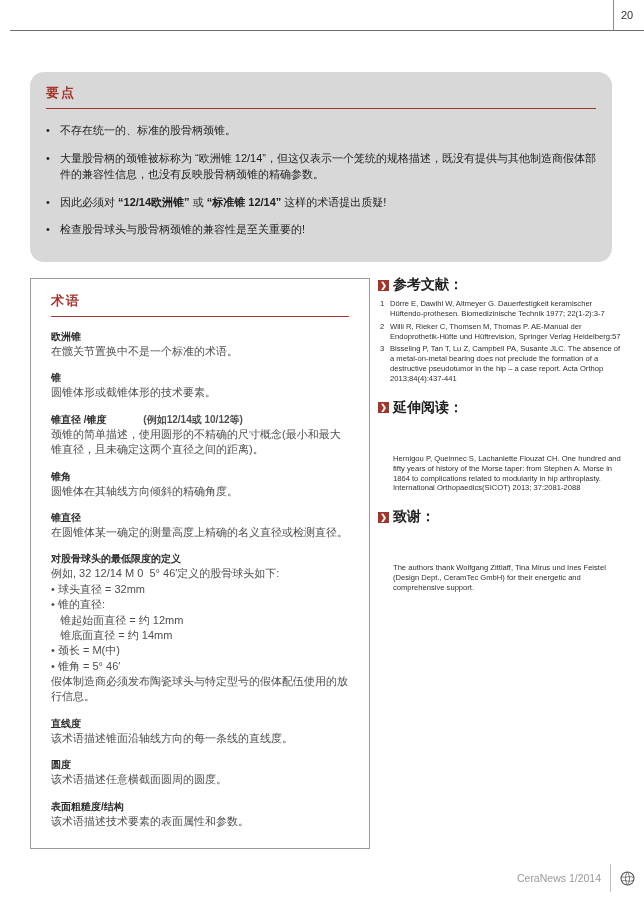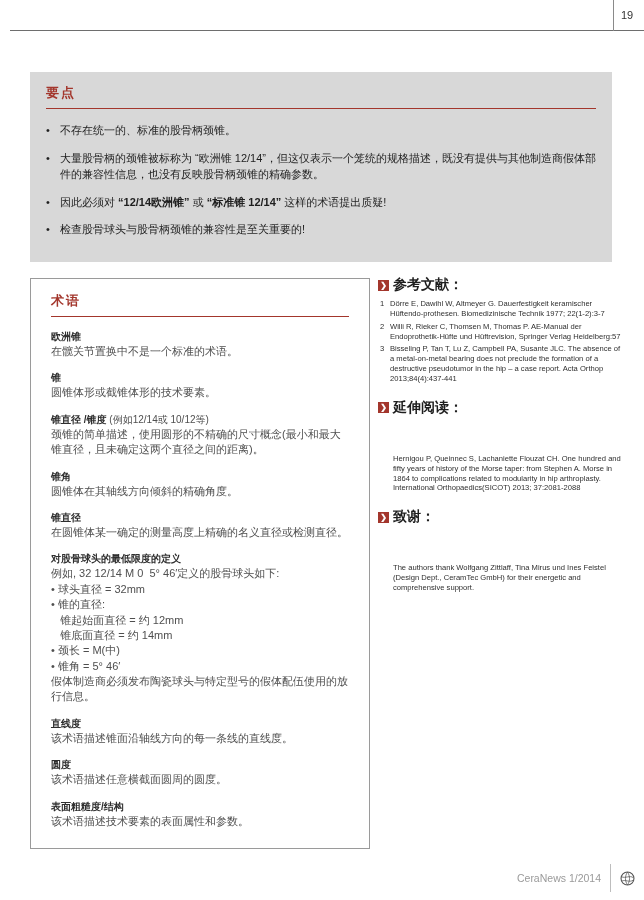--- a/index.html
+++ b/index.html
@@ -4,33 +4,33 @@
 <style>
   * { margin:0; padding:0; box-sizing:border-box; }
   html,body { width:644px; height:900px; background:#fff; font-family:"Liberation Sans", sans-serif; position:relative; overflow:hidden; }
 
   
   .top-rule { position:absolute; top:30px; left:10px; right:0; border-top:1.5px solid #6e6e6e; }
   .pagenum-divider { position:absolute; top:0; left:613px; height:31px; border-left:1px solid #8a8a8a; }
   .page-number { position:absolute; top:9px; left:621px; font-size:11px; color:#333; }
 
   
-  .key-points { position:absolute; left:30px; top:72px; width:582px; height:190px; background:#d8d8d8; padding:12px 16px; }
+  .key-points { position:absolute; left:30px; top:72px; width:582px; height:190px; background:#d8d8d8; padding:12px 16px;border-radius:14px; }
   .panel-title { color:#A3362C; font-weight:bold; font-size:13px; letter-spacing:2px; }
   .panel-rule { border:none; border-top:1.5px solid #A3362C; margin:6px 0 13px 0; }
   .kp-bullet { display:flex; font-size:11px; color:#1e1e1e; line-height:1.5; margin-bottom:11px; }
   .kp-dot { width:14px; flex:none; }
   .kp-text { flex:1; }
   .b { font-weight:bold; }
 
   
   .terminology { position:absolute; left:30px; top:278px; width:340px; height:571px; border:1px solid #9a9a9a; background:#fff; padding:13px 20px; }
   .term-block { margin-bottom:12px; }
   .term-name { font-weight:bold; font-size:10px; color:#2e2e2e; line-height:1.4; }
-  .term-name-suffix { font-weight:normal; color:#4f4f4f; }
+  .term-name-suffix { font-weight:bold; color:#4f4f4f;margin-left:34px; }
   .term-line { font-size:11px; color:#4f4f4f; line-height:1.4; white-space:pre-wrap; }
 
   
   .right-col { position:absolute; left:378px; top:276px; width:246px; }
   .rc-section { margin-bottom:15px; }
   .sec-head { display:flex; align-items:center; margin-bottom:5px; }
   .sec-icon { width:11px; height:11px; background:#A3362C; color:#fff; font-size:8px; line-height:11px; text-align:center; flex:none; margin-right:4px; font-weight:bold; }
   .sec-title { font-weight:bold; font-size:14px; color:#1e1e1e; }
   .ref-item { display:flex; font-size:7.6px; color:#2e2e2e; line-height:1.3; margin-bottom:3px; padding-left:2px; }
   .ref-num { width:10px; flex:none; }
@@ -41,21 +41,21 @@
   .footer { position:absolute; top:864px; right:8px; display:flex; align-items:center; }
   .footer-text { color:#9a9a9a; font-size:10.5px; margin-right:9px; }
   .footer-divider { width:1px; height:28px; background:#bdbdbd; margin-right:8px; }
   .footer-logo { width:17px; height:17px; display:block; }
 </style>
 </head>
 <body>
 
 <div class="top-rule"></div>
 <div class="pagenum-divider"></div>
-<div class="page-number">19</div>
+<div class="page-number">20</div>
 
 <div class="key-points">
   <div class="panel-title">要点</div>
   <hr class="panel-rule">
   <div>
       <div class="kp-bullet">
         <span class="kp-dot">•</span>
         <span class="kp-text"><span>不存在统一的、标准的股骨柄颈锥。</span></span>
       </div>
       <div class="kp-bullet">

